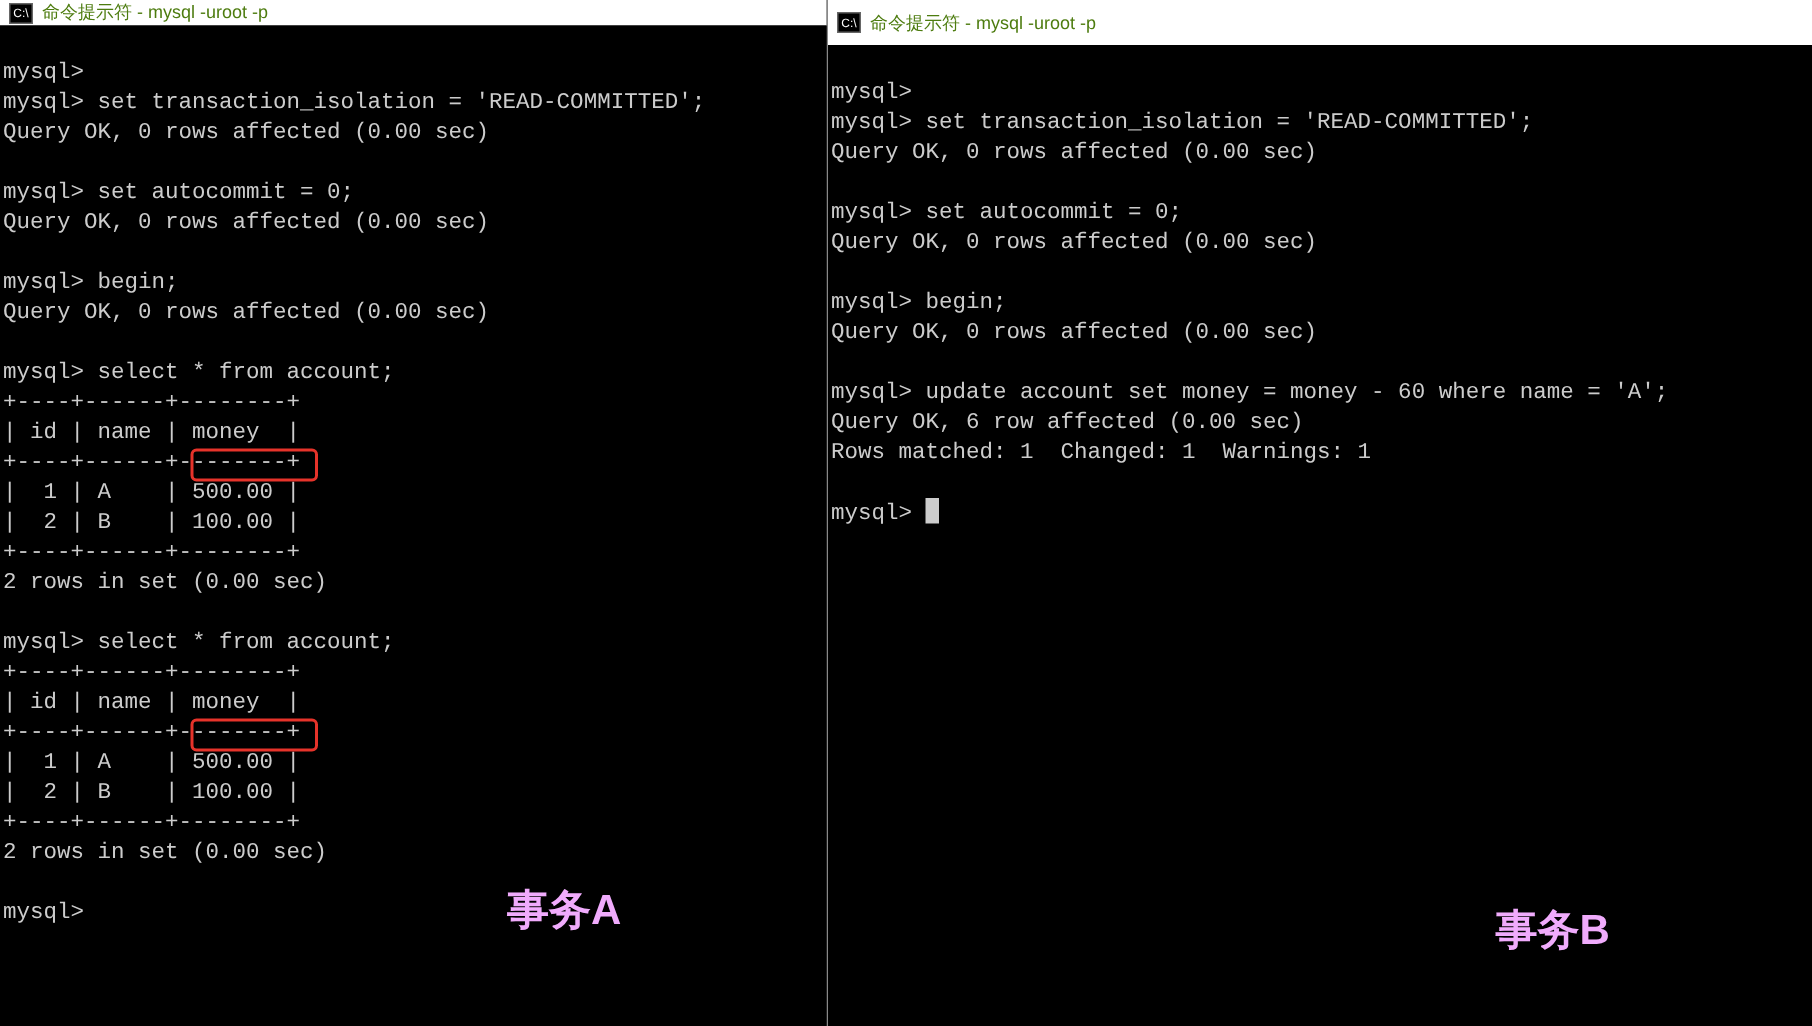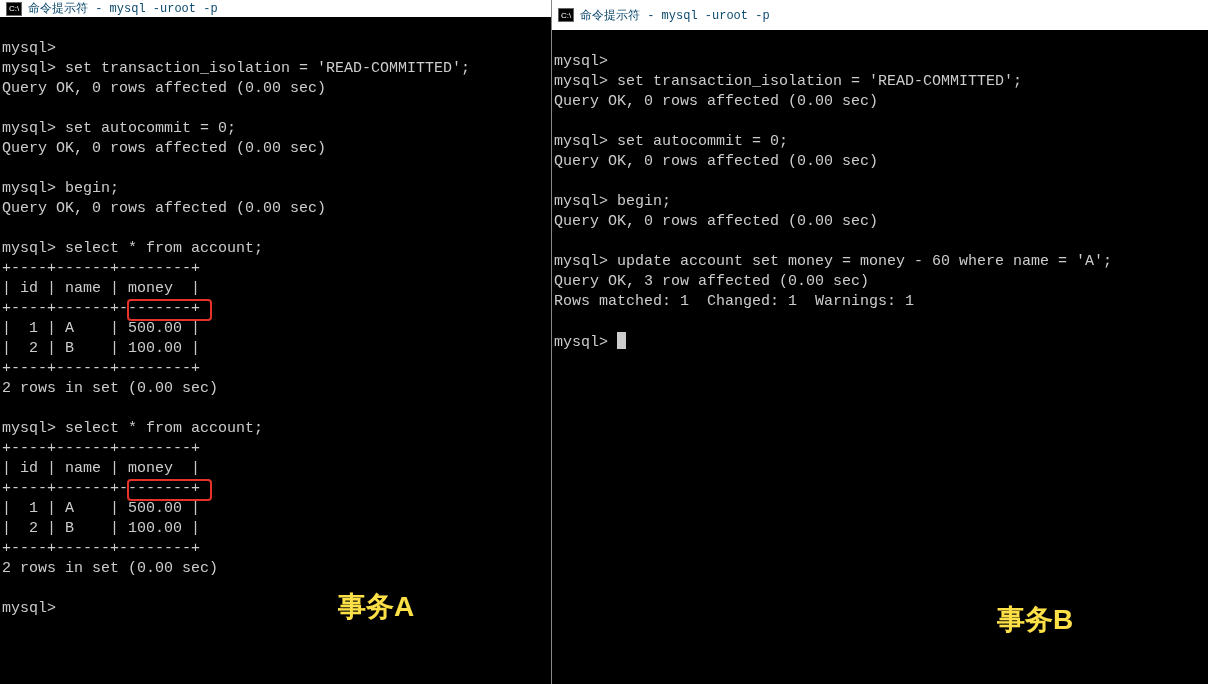--- a/index.html
+++ b/index.html
@@ -33,23 +33,23 @@
       background: #000;
       border: 1px solid #666;
       display: flex;
       align-items: center;
       justify-content: center;
       font-size: 8px;
       color: #fff;
       font-family: sans-serif;
     }
     .title-text {
-      font-family: Liberation Mono, monospace;
+      font-family: Liberation Sans, sans-serif;
       font-size: 12px;
-      color: #0c4a6e;
+      color: #4d7c0f;
     }
     .terminal-content {
       flex: 1;
       background: #000;
       color: #ccc;
       font-size: 15px;
       line-height: 20px;
       padding: 2px 0 0 2px;
       white-space: pre;
       position: relative;
@@ -59,21 +59,21 @@
       position: absolute;
       border: 2px solid #e6332a;
       border-radius: 4px;
       pointer-events: none;
     }
     .label-text {
       position: absolute;
       font-family: 'Microsoft YaHei', sans-serif;
       font-size: 28px;
       font-weight: bold;
-      color: #fde047;
+      color: #f0abfc;
     }
     .cursor-block {
       display: inline-block;
       width: 9px;
       height: 17px;
       background: #ccc;
       vertical-align: text-bottom;
       margin-bottom: 2px;
     }
   </style>
@@ -132,20 +132,20 @@
 <span class="line"><span>mysql&gt;</span> <span>set transaction_isolation = 'READ-COMMITTED';</span></span>
 <span class="line">Query OK, 0 rows affected (0.00 sec)</span>
 <span class="line"> </span>
 <span class="line"><span>mysql&gt;</span> <span>set autocommit = 0;</span></span>
 <span class="line">Query OK, 0 rows affected (0.00 sec)</span>
 <span class="line"> </span>
 <span class="line"><span>mysql&gt;</span> <span>begin;</span></span>
 <span class="line">Query OK, 0 rows affected (0.00 sec)</span>
 <span class="line"> </span>
 <span class="line"><span>mysql&gt;</span> <span>update account set money = money - 60 where name = 'A';</span></span>
-<span class="line">Query OK, 3 row affected (0.00 sec)</span>
+<span class="line">Query OK, 6 row affected (0.00 sec)</span>
 <span class="line">Rows matched: 1  Changed: 1  Warnings: 1</span>
 <span class="line"> </span>
 <span class="line"><span>mysql&gt;</span> <span class="cursor-block"></span></span>
 
     <div class="label-text" style="left:445px; top:580px;text-align:right;">事务B</div>
   </div>
 </div>
 
 </body></html>

